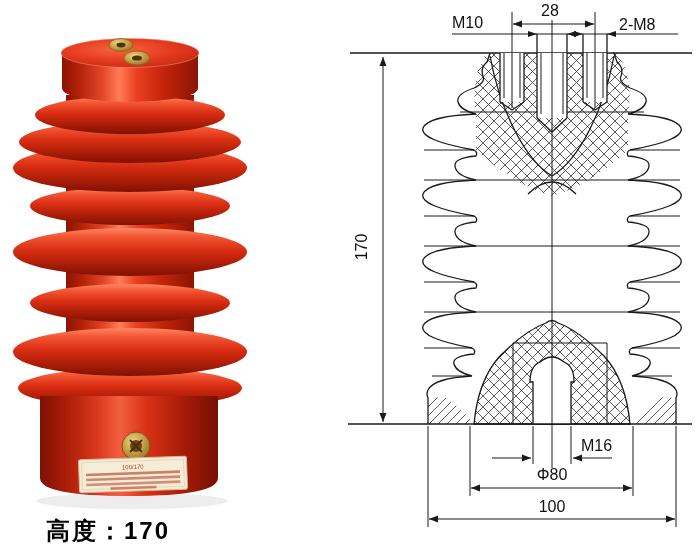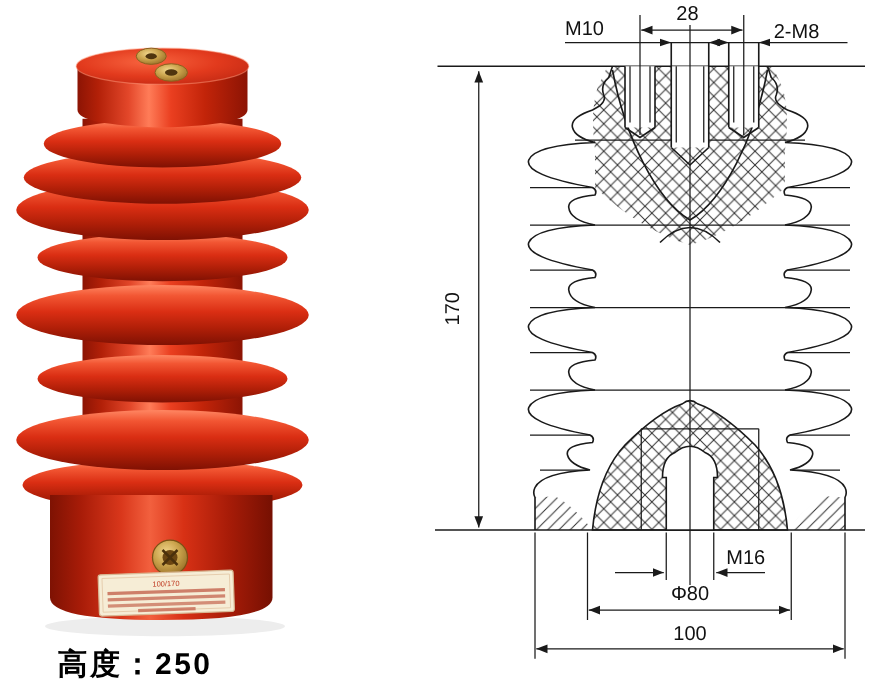--- a/index.html
+++ b/index.html
@@ -215,14 +215,14 @@
 
     <text class="dim-text" x="112" y="28">M10</text>
     <text class="dim-text" x="210" y="16" text-anchor="middle">28</text>
     <text class="dim-text" x="279" y="30">2-M8</text>
     <text class="dim-text" transform="translate(27,247) rotate(-90)" text-anchor="middle">170</text>
     <text class="dim-text" x="241" y="451">M16</text>
     <text class="dim-text" x="212" y="480" text-anchor="middle">Φ80</text>
     <text class="dim-text" x="212" y="512" text-anchor="middle">100</text>
   </svg>
 
-  <div class="caption">高度：250</div>
+  <div class="caption">高度：170</div>
 </div>
 
 </body></html>

